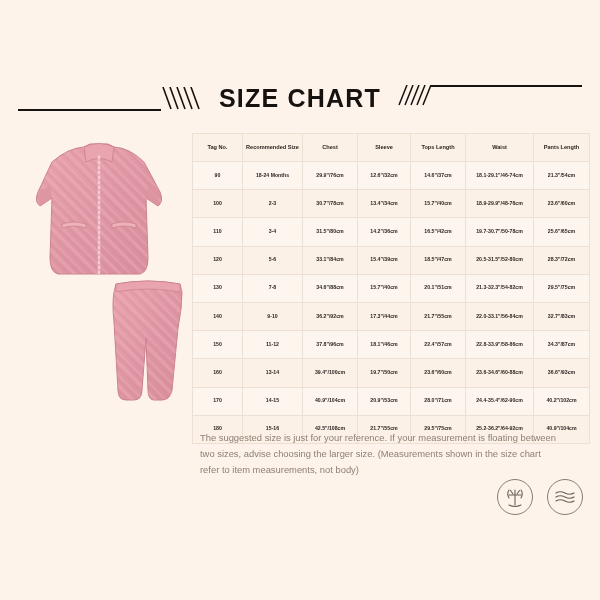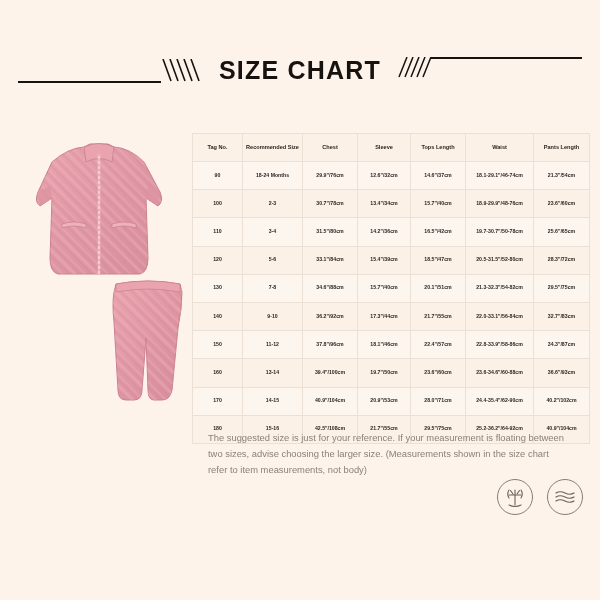--- a/index.html
+++ b/index.html
@@ -5,21 +5,21 @@
   html,body{margin:0;padding:0;}
   body{
     width:600px;height:600px;
     background:#fdf3ea;
     font-family:"Liberation Sans", sans-serif;
     overflow:hidden;
     position:relative;
   }
   
   .header{
-    position:absolute;top:48px;left:0;width:600px;height:44px;
+    position:absolute;top:76px;left:0;width:600px;height:44px;
     display:flex;align-items:center;justify-content:center;
   }
   .rule-wrap{display:flex;align-items:center;flex:1;height:44px;}
   .rule-left{display:flex;align-items:flex-end;flex:1;height:26px;padding-left:18px;}
   .rule-right{display:flex;align-items:flex-start;flex:1;height:26px;padding-right:18px;flex-direction:row-reverse;}
   .line{flex:1;height:2px;background:#16120f;}
   .hatch-l{width:42px;height:24px;}
   .hatch-r{width:34px;height:22px;}
   .title{
     font-size:25px;font-weight:bold;letter-spacing:1.2px;
@@ -47,21 +47,21 @@
   tbody tr:nth-child(even) td{background:#fbf1e7;}
   col.c0{width:50px;}
   col.c1{width:60px;}
   col.c2{width:55px;}
   col.c3{width:53px;}
   col.c4{width:55px;}
   col.c5{width:68px;}
   col.c6{width:56px;}
   
   .note{
-    position:absolute;left:208px;top:430px;width:356px;
+    position:absolute;left:200px;top:430px;width:356px;
     font-size:9.4px;line-height:1.72;color:#8d7f74;
     font-family:"Liberation Sans", sans-serif;
   }
   
   .badges{position:absolute;left:496px;top:478px;display:flex;gap:12px;}
   .badge{width:38px;height:38px;}
 </style>
 </head>
 <body>
 

